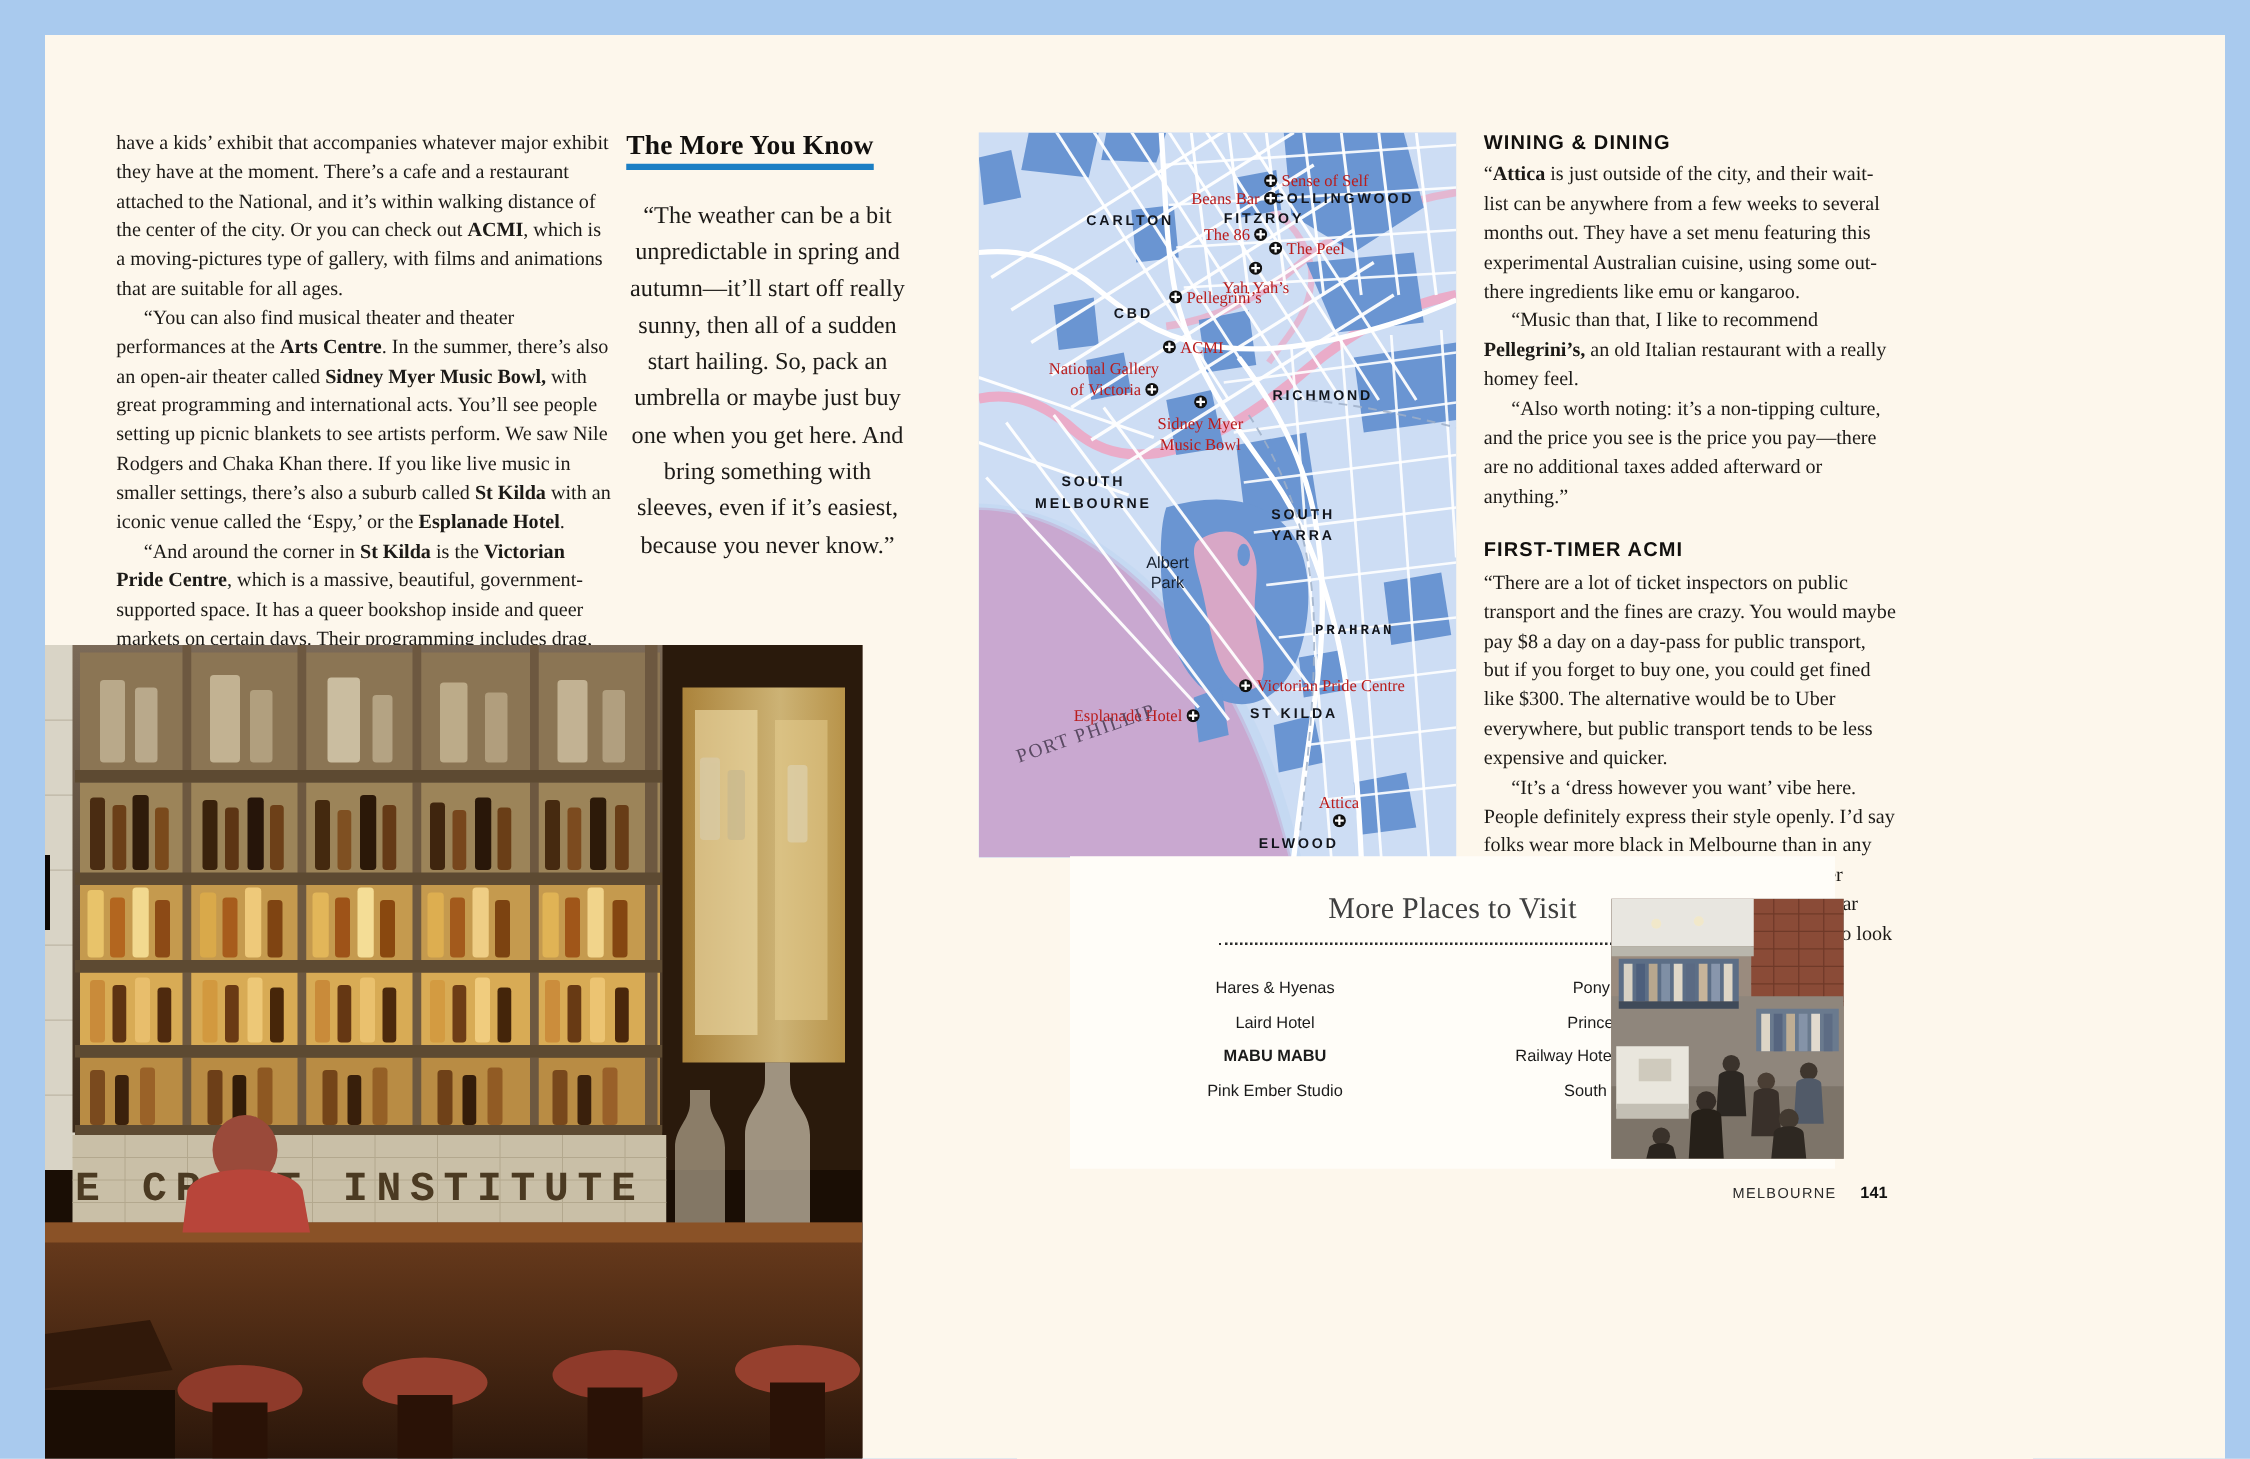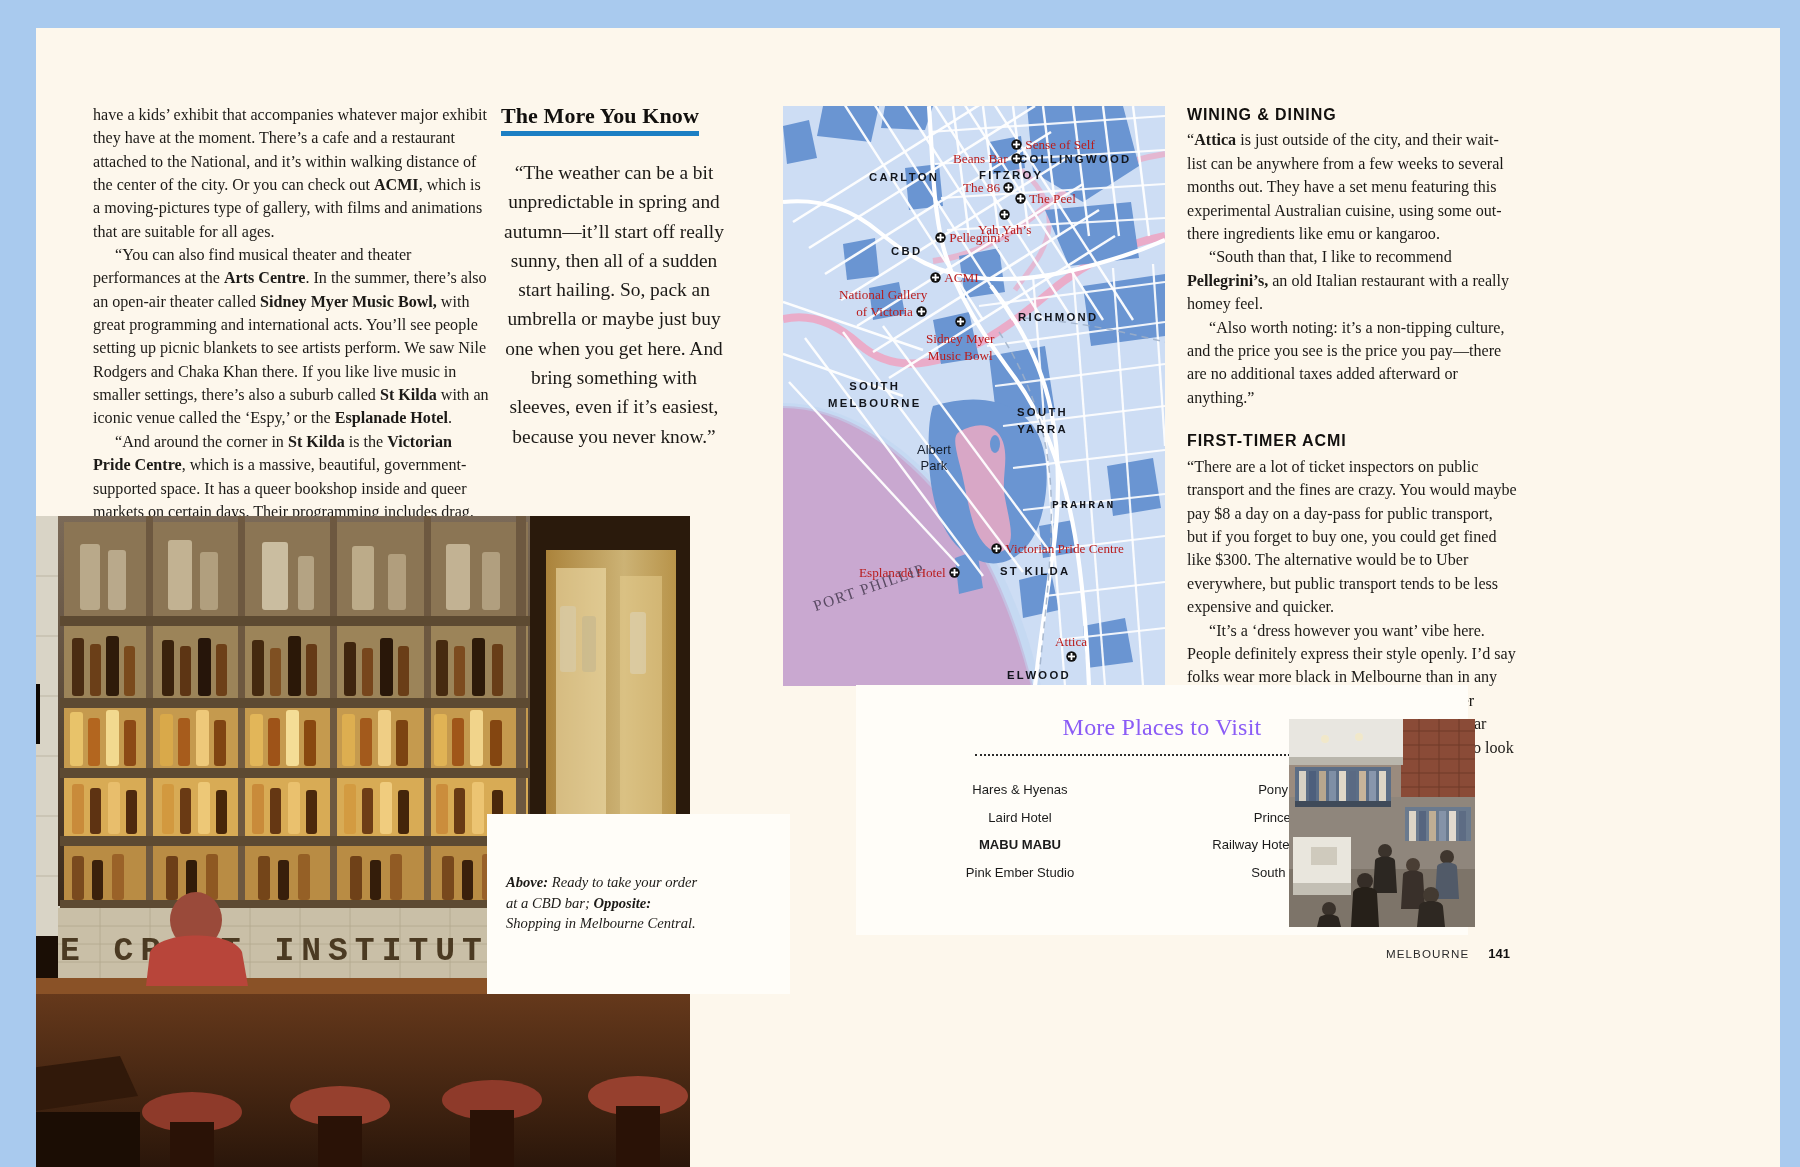--- a/index.html
+++ b/index.html
@@ -104,21 +104,21 @@
     font-size:14.6px;line-height:20.6px;font-style:italic;color:#1c1a17;
   }
   .cap-txt b{font-weight:bold;font-style:italic;}
 
   
   .mpbox{
     position:absolute;left:820px;top:657px;width:612px;height:250px;
     background:#fffdf8;
   }
   .mp-title{
-    text-align:center;font-size:24px;color:#8b5cf6;
+    text-align:center;font-size:24px;color:#404040;
     padding-top:29px;letter-spacing:.2px;
   }
   .mp-rule{
     margin:13px auto 0 auto;width:375px;height:0;
     border-top:2.4px dotted #2b2b2b;
   }
   .mp-cols{
     display:flex;margin-top:20px;padding:0 22px;
   }
   .mp-col{flex:1;}
@@ -343,21 +343,21 @@
               <rect x="4.6" y="2" width="1.8" height="7" fill="#fff"></rect>
               <rect x="2" y="4.6" width="7" height="1.8" fill="#fff"></rect>
             </svg></span></div>
         <div class="maplabel bay-lab" style="left: 28px; top: 492px;">PORT PHILLIP</div>
       </div>
   </div>
 
   <div class="col-right" id="rightcol">
       <div class="sec-head">WINING &amp; DINING</div>
       <p class=""><span>“</span><b>Attica</b><span> is just outside of the city, and their wait-list can be anywhere from a few weeks to several months out. They have a set menu featuring this experimental Australian cuisine, using some out-there ingredients like emu or kangaroo.</span></p>
-      <p class="ind"><span>“South than that, I like to recommend </span><b>Pellegrini’s,</b><span> an old Italian restaurant with a really homey feel.</span></p>
+      <p class="ind"><span>“Music than that, I like to recommend </span><b>Pellegrini’s,</b><span> an old Italian restaurant with a really homey feel.</span></p>
       <p class="ind"><span>“Also worth noting: it’s a non-tipping culture, and the price you see is the price you pay—there are no additional taxes added afterward or anything.”</span></p>
       <div class="sec-head gap">FIRST-TIMER ACMI</div>
       <p class=""><span>“There are a lot of ticket inspectors on public transport and the fines are crazy. You would maybe pay $8 a day on a day-pass for public transport, but if you forget to buy one, you could get fined like $300. The alternative would be to Uber everywhere, but public transport tends to be less expensive and quicker.</span></p>
       <p class="ind"><span>“It’s a ‘dress however you want’ vibe here. People definitely express their style openly. I’d say folks wear more black in Melbourne than in any other Australian city, especially in the colder months. But even in the heat, people will wear head-to-toe black. So that’s the easiest way to look like a local.”</span></p>
     </div>
 
   <div class="photo-bar">
     <svg width="690" height="651" viewBox="0 0 690 651">
       <defs>
         <linearGradient id="wallg" x1="0" y1="0" x2="0" y2="1">
@@ -566,23 +566,20 @@
 
       <rect x="0" y="168" width="40" height="60" fill="#0d0804"></rect>
 
       <g opacity=".85">
         <path d="M596,392 C596,372 612,366 612,348 L612,334 L632,334 L632,348 C632,366 648,372 648,392 L648,462 L596,462 Z" fill="#efe6cf" opacity=".7"></path>
         <path d="M540,402 C540,386 552,380 552,366 L552,356 L568,356 L568,366 C568,380 580,386 580,402 L580,462 L540,462 Z" fill="#e8dcc1" opacity=".6"></path>
       </g>
     </svg>
   </div>
 
-  <div class="capbox">
-    <div class="cap-txt" id="capt"><b>Above:</b><span> Ready to take your order at a CBD bar; </span><b>Opposite:</b><span> Shopping in Melbourne Central.</span></div>
-  </div>
 
   <div class="mpbox">
     <div class="mp-title">More Places to Visit</div>
     <div class="mp-rule"></div>
     <div class="mp-cols">
       <div class="mp-col" id="mpleft">
           <div class="mp-item">Hares &amp; Hyenas</div>
           <div class="mp-item">Laird Hotel</div>
           <div class="mp-item bold">MABU MABU</div>
           <div class="mp-item">Pink Ember Studio</div>

